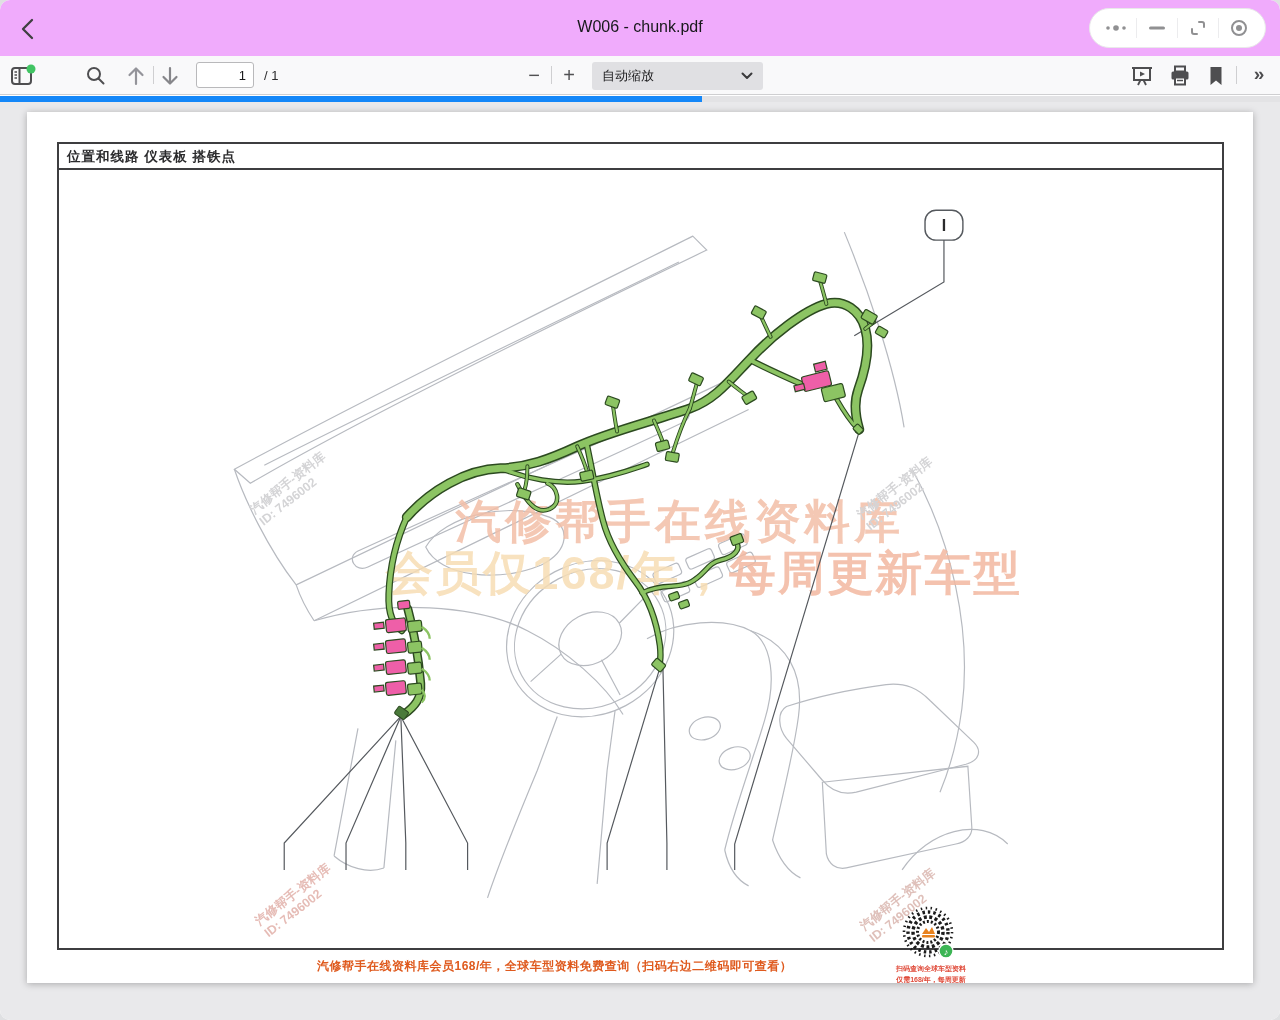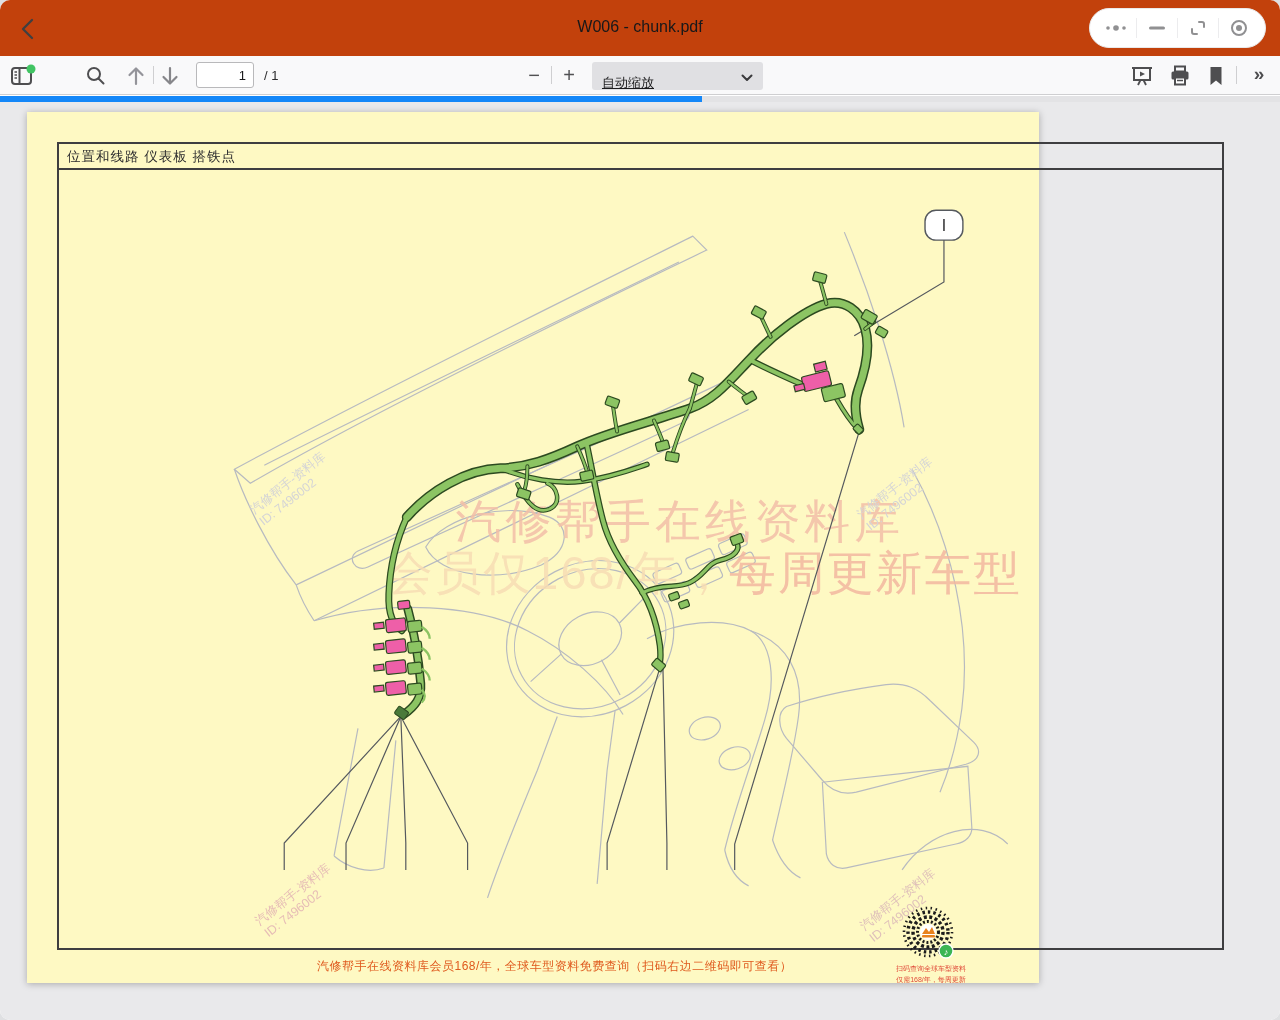--- a/index.html
+++ b/index.html
@@ -1,49 +1,49 @@
 <!DOCTYPE html>
 <html><head>
 <meta charset="utf-8">
 <style>
   * { box-sizing: border-box; margin: 0; padding: 0; }
   body { width:1280px; height:1020px; font-family:"Liberation Sans", sans-serif; background:#dfe0e2; }
   .window { position:relative; width:1280px; height:1020px; background:#fff; border-radius:10px; overflow:hidden; }
 
   
-  .titlebar { position:relative; height:56px; background:#c2410c; }
+  .titlebar { position:relative; height:56px; background:#f0abfc; }
   .back-btn { position:absolute; left:16px; top:16px; width:26px; height:26px; cursor:pointer; }
   .title { position:absolute; left:0; right:0; top:18px; text-align:center; font-size:16px; color:#17181a; }
   .win-controls { position:absolute; right:14px; top:8px; height:40px; display:flex; align-items:center;
       border:1px solid #e9e9ea; border-radius:22px; padding:0 6px; background:#fff; }
   .win-controls .wc-btn { width:40px; height:36px; display:flex; align-items:center; justify-content:center; cursor:pointer; }
   .wc-divider { width:1px; height:20px; background:#ececee; }
 
   
   .toolbar { position:relative; height:39px; background:#f9f9fa; border-bottom:1px solid #cfcfd1; }
   .tb-icon { position:absolute; display:flex; align-items:center; justify-content:center; cursor:pointer; }
   .divider-v { position:absolute; width:1px; height:18px; background:#cfcfd1; top:10px; }
   .page-input { position:absolute; left:196px; top:6px; width:58px; height:26px; border:1px solid #b9b9bb;
       border-radius:3px; background:#fff; text-align:right; padding-right:7px; font-size:13px; color:#18181a; }
   .page-total { position:absolute; left:264px; top:12px; font-size:13px; color:#2a2a2c; }
   .zoom-btn { position:absolute; top:4px; width:30px; height:30px; font-size:20px; color:#515153;
       display:flex; align-items:center; justify-content:center; cursor:pointer; }
   .zoom-select { position:absolute; left:592px; top:6px; width:171px; height:28px; background:#e0e0e3;
-      border-radius:3px; display:flex; align-items:flex-start; padding:12px 10px; font-size:13px; color:#1c1c1e; cursor:pointer;text-decoration:underline; }
+      border-radius:3px; display:flex; align-items:center; padding:4px 10px; font-size:13px; color:#1c1c1e; cursor:pointer; }
   .zoom-select .chev { margin-left:auto; }
   .dbl-chev { font-size:19px; color:#4e4e50; font-weight:bold; }
 
   
   .progress { position:absolute; left:0; top:96px; width:1280px; height:6px; background:#e3e3e5; z-index:5; }
   .progress .fill { width:702px; height:6px; background:#1487f8; }
 
   
   .viewer { position:absolute; left:0; top:102px; width:1280px; height:918px; background:#e9e9eb; overflow:hidden; }
-  .pdf-page { position:absolute; left:27px; top:10px; width:1012px; height:871px; background:#fef9c3;
-      box-shadow:0 1px 7px rgba(0,0,0,.28); }
+  .pdf-page { position:absolute; left:27px; top:10px; width:1226px; height:871px; background:#ffffff;
+      box-shadow:0 1px 7px rgba(0,0,0,.28);font-weight:bold; }
   .diagram-box { position:absolute; left:30px; top:30px; width:1167px; height:808px; border:2px solid #3e3e40; }
   .diagram-header { height:26px; border-bottom:2px solid #3e3e40; line-height:25px; padding-left:8px;
       font-size:13.5px; color:#2b2b2d; letter-spacing:1px; }
 
   .footer-note { position:absolute; left:290px; top:846px; font-size:12px; color:#df5a1e; letter-spacing:.5px; }
 
   .qr-wrap { position:absolute; left:874px; top:793px; width:56px; height:58px; }
   .qr-caption { position:absolute; left:856px; top:852px; width:96px; text-align:center;
       font-size:7px; line-height:1.5; color:#e04b3a; }
 

